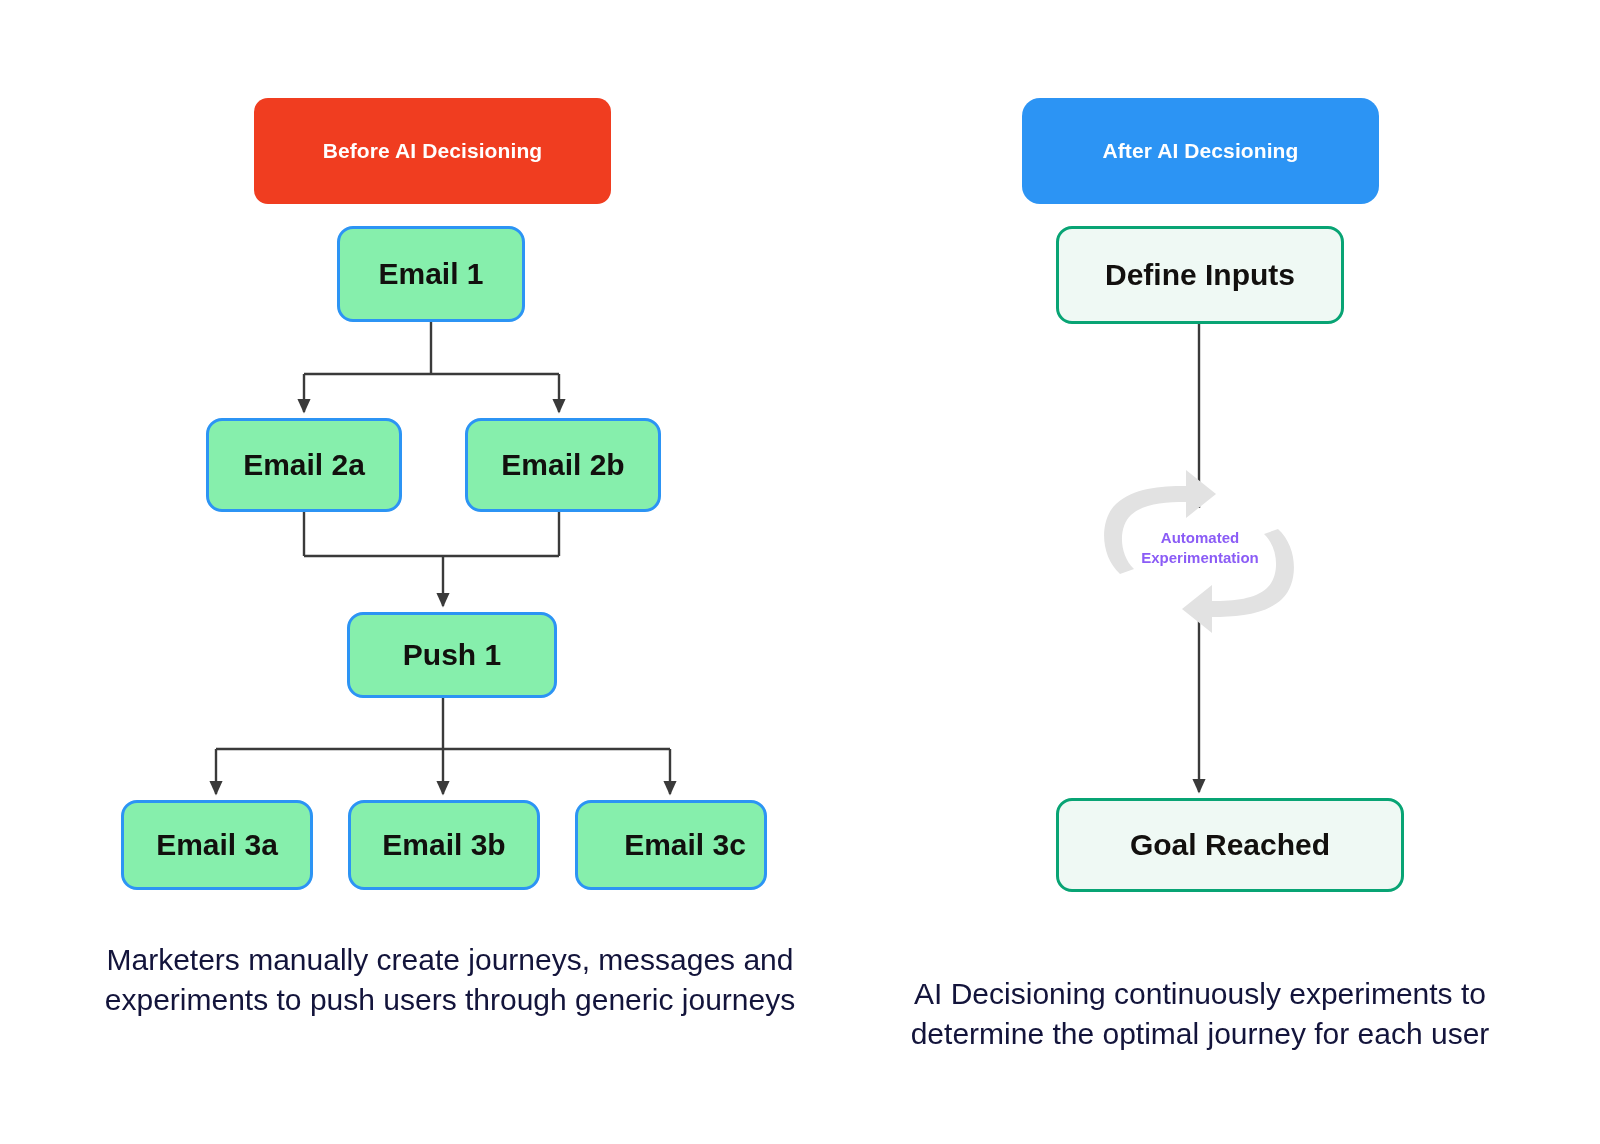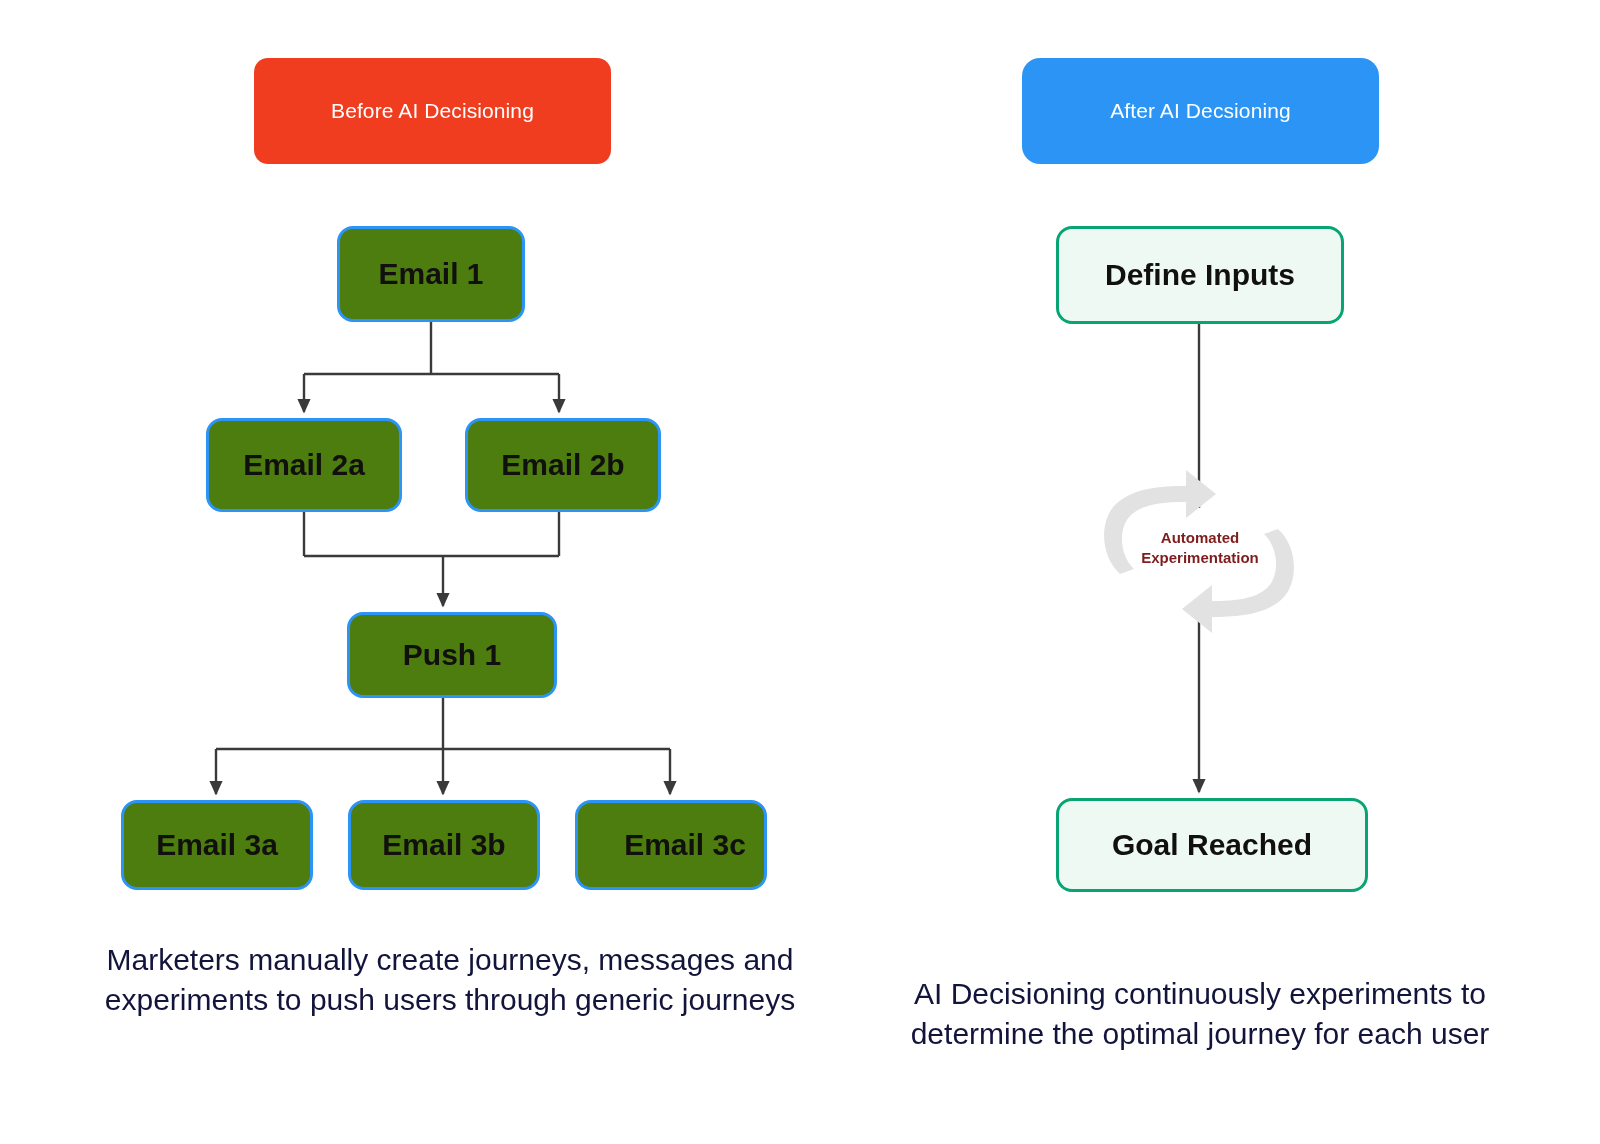--- a/index.html
+++ b/index.html
@@ -22,23 +22,24 @@
   }
 
   
   .pill {
     position: absolute;
     display: flex;
     align-items: center;
     justify-content: center;
     border-radius: 14px;
     color: #ffffff;
-    font-weight: 400;
+    font-weight: 700;
     font-size: 21px;
     letter-spacing: 0.1px;
+    margin-top: 40px;
   }
   .pill-before {
     left: 254px;
     top: 58px;
     width: 357px;
     height: 106px;
     background: #F03D20;
   }
   .pill-after {
     left: 1022px;
@@ -56,61 +57,61 @@
     align-items: center;
     justify-content: center;
     box-sizing: border-box;
     border-radius: 16px;
     font-weight: 700;
     color: #12100E;
     text-align: center;
     line-height: 1.05;
   }
   .node.blue {
-    background: #4d7c0f;
+    background: #86efac;
     border: 3px solid #2C94F4;
     font-size: 30px;
   }
   .node.green {
     background: #EFF9F4;
     border: 3px solid #08A474;
     font-size: 30px;
   }
 
   
   #n-email1   { left: 337px; top: 226px; width: 188px; height: 96px; }
   #n-email2a  { left: 206px; top: 418px; width: 196px; height: 94px; }
   #n-email2b  { left: 465px; top: 418px; width: 196px; height: 94px; }
   #n-push1    { left: 347px; top: 612px; width: 210px; height: 86px; }
   #n-email3a  { left: 121px; top: 800px; width: 192px; height: 90px; }
   #n-email3b  { left: 348px; top: 800px; width: 192px; height: 90px; }
   #n-email3c  { left: 575px; top: 800px; width: 192px; height: 90px; padding-left: 28px; }
 
   
   #n-define   { left: 1056px; top: 226px; width: 288px; height: 98px; }
-  #n-goal     { left: 1056px; top: 798px; width: 312px; height: 94px; }
+  #n-goal     { left: 1056px; top: 798px; width: 348px; height: 94px; }
 
   
   .edges {
     position: absolute;
     left: 0;
     top: 0;
     width: 1600px;
     height: 1144px;
     pointer-events: none;
   }
 
   
   .loop-label {
     position: absolute;
     left: 1110px;
     top: 528px;
     width: 180px;
     text-align: center;
-    color: #7f1d1d;
+    color: #8b5cf6;
     font-weight: 700;
     font-size: 15px;
     line-height: 1.35;
   }
 
   
   .caption {
     position: absolute;
     text-align: center;
     color: #13143B;

